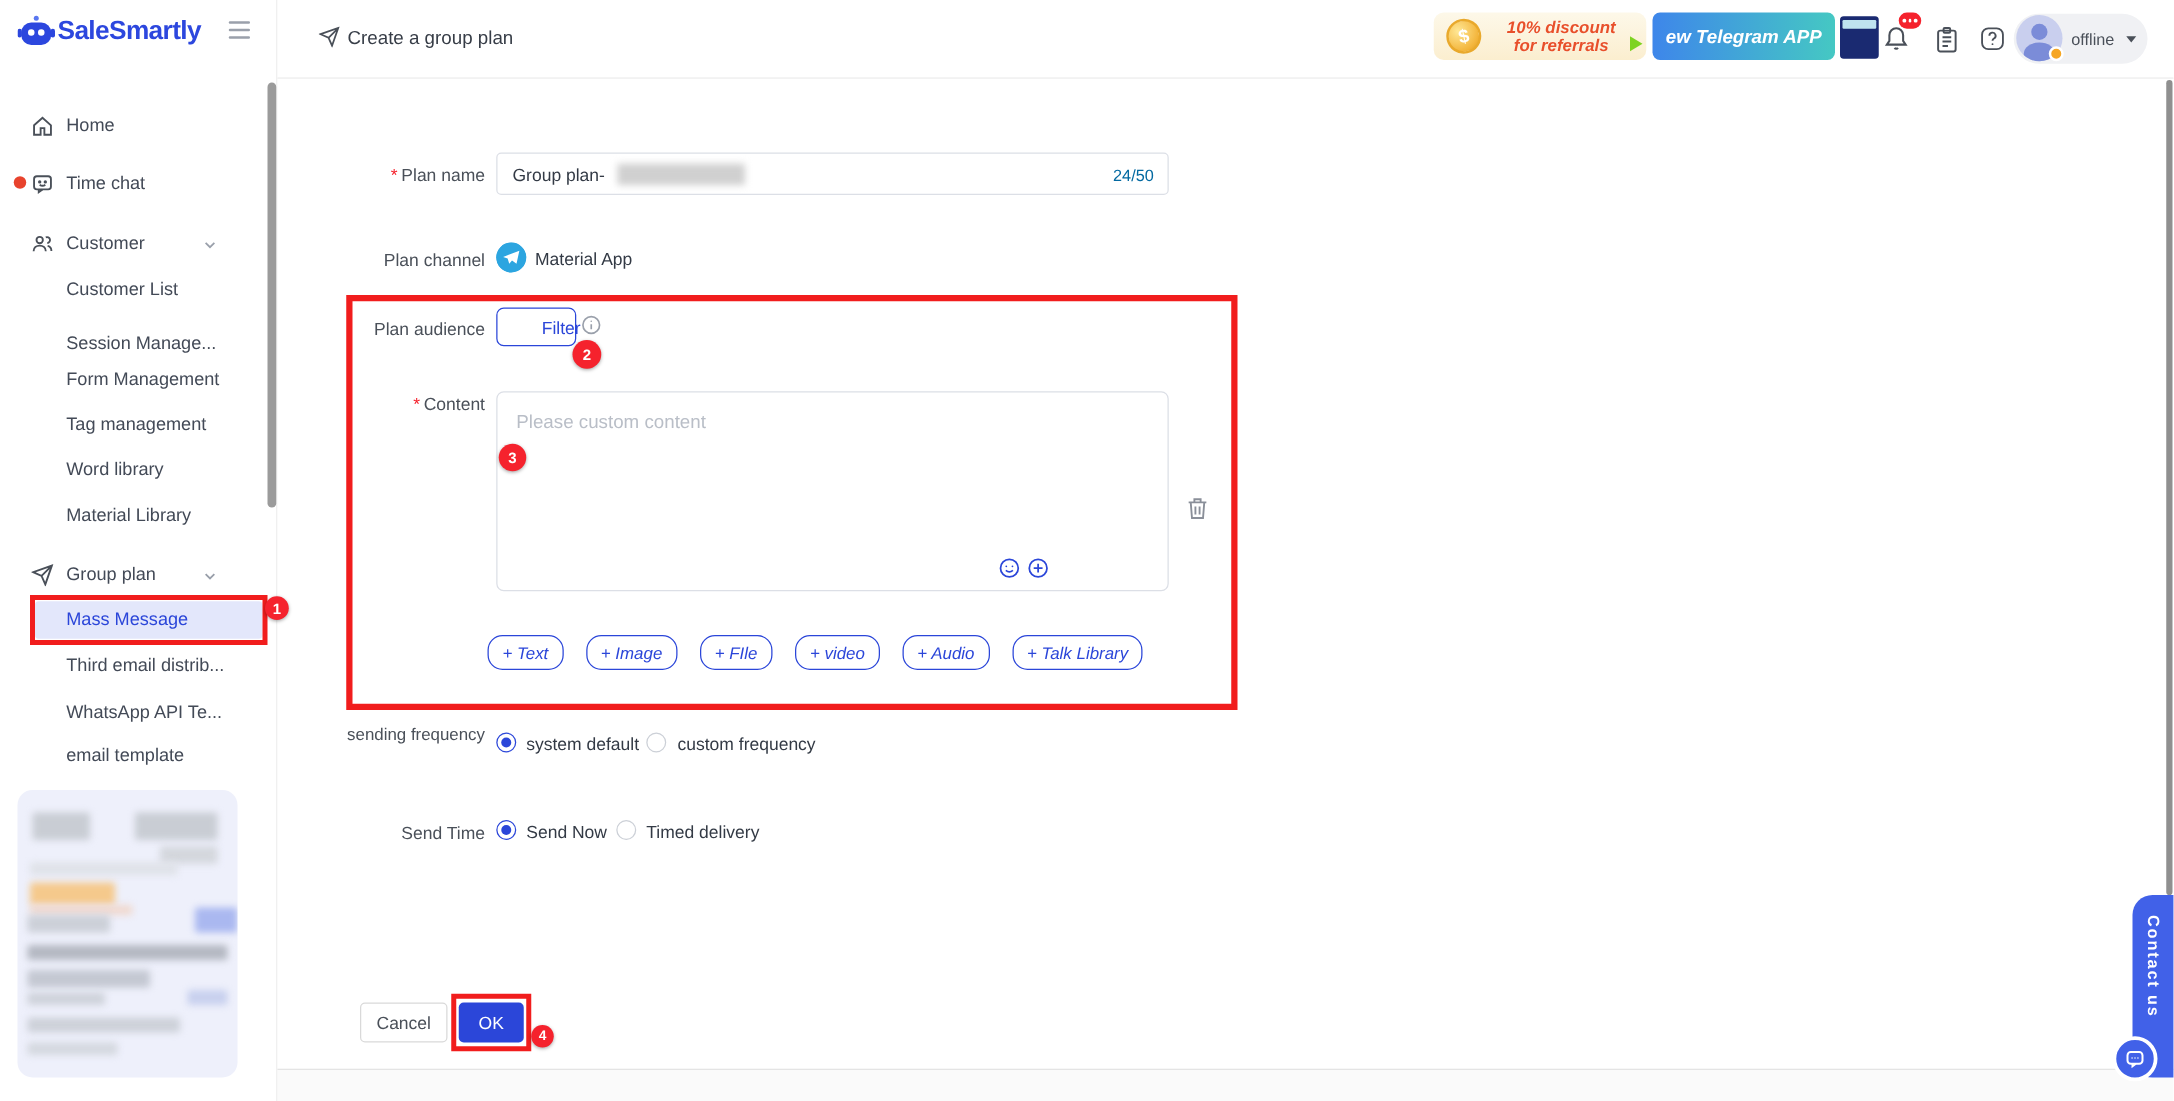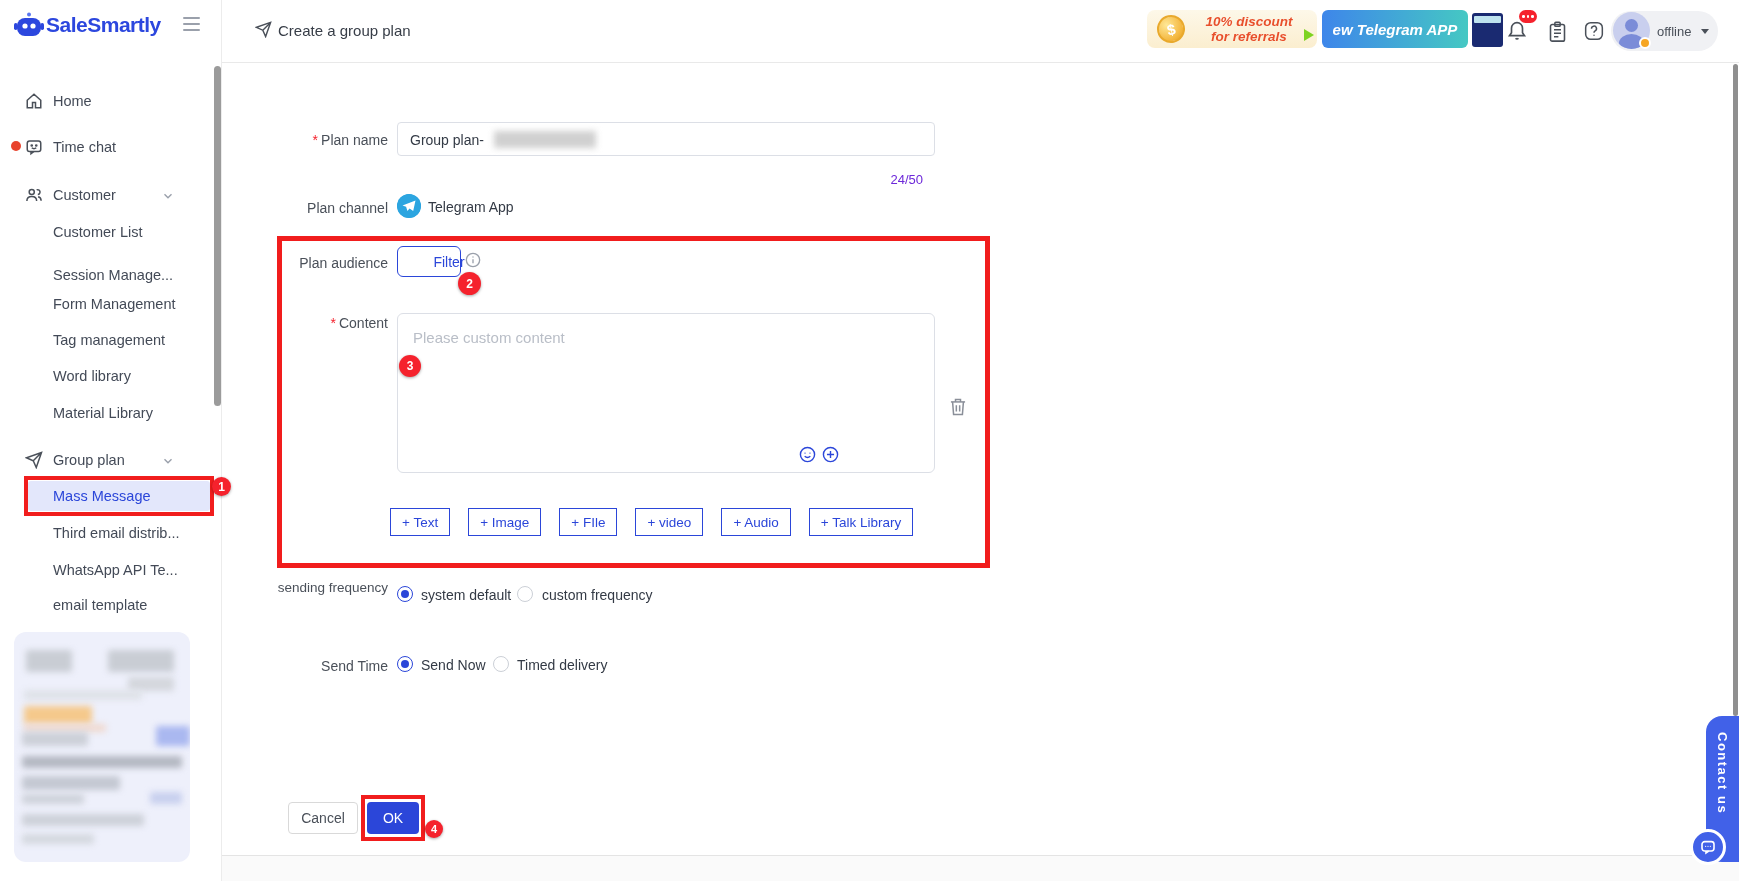--- a/index.html
+++ b/index.html
@@ -74,39 +74,39 @@
   .caret { position:absolute; left:90px; top:18px; width:0; height:0; border-left:4.5px solid transparent; border-right:4.5px solid transparent; border-top:5px solid #4a5059; }
 
   
   .main { position:absolute; left:222px; top:63px; width:1517px; height:792px; background:#fff; }
   .flabel { position:absolute; left:18px; width:148px; text-align:right; font-size:14px; color:#4a5059; white-space:nowrap; }
   .req { color:#f5222d; margin-right:3px; }
   .row-name .flabel { top:69px; }
   .name-input { position:absolute; left:175px; top:59px; width:538px; height:34px; border:1px solid #dcdfe6; border-radius:4px; background:#fff; cursor:text; }
   .name-input .val { position:absolute; left:12px; top:9px; font-size:14px; color:#333a45; }
   .name-input .blurred { position:absolute; left:96px; top:8px; width:102px; height:17px; background:#d0d0d0; filter:blur(3px); }
-  .name-input .counter { position:absolute; right:11px; top:10px; font-size:13px; color:#6d28d9;margin-top:39px; }
+  .name-input .counter { position:absolute; right:11px; top:10px; font-size:13px; color:#0369a1; }
 
   .row-channel .flabel { top:137px; }
   .tg-circle { position:absolute; left:175px; top:131px; width:24px; height:24px; border-radius:50%; background:#2ca5e0; color:#fff; }
   .channel-val { position:absolute; left:206px; top:136px; font-size:14px; color:#333a45; }
 
   .row-audience .flabel { top:192px; }
   .filter-btn { position:absolute; left:175px; top:183px; width:64px; height:31px; border:1px solid #2b46d9; border-radius:6px; background:#fff; color:#2b46d9; font-size:14px; display:flex; align-items:center; justify-content:center; cursor:pointer;padding-left:40px; }
   .info-icon { position:absolute; left:243px; top:189px; width:16px; height:16px; color:#9aa0ab; cursor:pointer; }
 
   .row-content .flabel { top:252px; }
   .content-box { position:absolute; left:175px; top:250px; width:538px; height:160px; border:1px solid #dcdfe6; border-radius:6px; background:#fff; cursor:text; }
   .placeholder { position:absolute; left:15px; top:15px; font-size:15px; color:#b9bec7; }
   .emoji-icon { position:absolute; left:401px; top:132px; width:17px; height:17px; color:#2b46d9; cursor:pointer; }
   .plus-icon { position:absolute; left:424px; top:132px; width:17px; height:17px; color:#2b46d9; cursor:pointer; }
   .trash-icon { position:absolute; left:726px; top:333px; width:20px; height:21px; color:#8a8f99; cursor:pointer; }
 
   .attach-row { position:absolute; left:168px; top:445px; display:flex; gap:18px; }
-  .attach-btn { height:28px; padding:0 11px; border:1px solid #2b46d9; border-radius:0; background:#fff; color:#2b46d9; font-size:13.5px; display:flex; align-items:center; cursor:pointer; white-space:nowrap; }
+  .attach-btn { height:28px; padding:0 11px; border:1px solid #2b46d9; border-radius:12px; background:#fff; color:#2b46d9; font-size:13.5px; display:flex; align-items:center; cursor:pointer; white-space:nowrap;font-style:italic; }
 
   .row-freq .flabel { top:517px; line-height:16px; font-size:13.5px; }
   .radio { position:absolute; width:16px; height:16px; border-radius:50%; background:#fff; }
   .radio.checked { border:1px solid #2b46d9; }
   .radio.checked::after { content:""; position:absolute; left:3px; top:3px; width:8px; height:8px; border-radius:50%; background:#2b46d9; }
   .radio.un { border:1px solid #ccd0d7; }
   .r-freq1 { left:175px; top:523px; } .r-freq2 { left:295px; top:523px; }
   .opt { position:absolute; font-size:14px; color:#333a45; cursor:pointer; white-space:nowrap; }
   .o-freq1 { left:199px; top:524px; } .o-freq2 { left:320px; top:524px; }
 
@@ -308,21 +308,21 @@
         <span class="counter">24/50</span>
       </div>
     </div>
 
     <div class="row-channel">
       <div class="flabel">Plan channel</div>
       <svg class="tg-circle" viewBox="0 0 24 24">
           <circle cx="12" cy="12" r="12" fill="#2ca5e0"></circle>
           <path d="M18.5 6.5 L5.5 11.5 l3.6 1.3 l1.3 4.2 l2.2-2.6 l3.6 2.6 Z" fill="#fff"></path>
         </svg>
-      <span class="channel-val">Telegram App</span>
+      <span class="channel-val">Material App</span>
     </div>
 
     <div class="row-audience">
       <div class="flabel">Plan audience</div>
       <div class="filter-btn">Filter</div>
       <svg class="info-icon" viewBox="0 0 24 24" fill="none" stroke="currentColor" stroke-width="2">
           <circle cx="12" cy="12" r="10"></circle>
           <path d="M12 11 v6"></path>
           <circle cx="12" cy="7.5" r="1" fill="currentColor" stroke="none"></circle>
         </svg>

